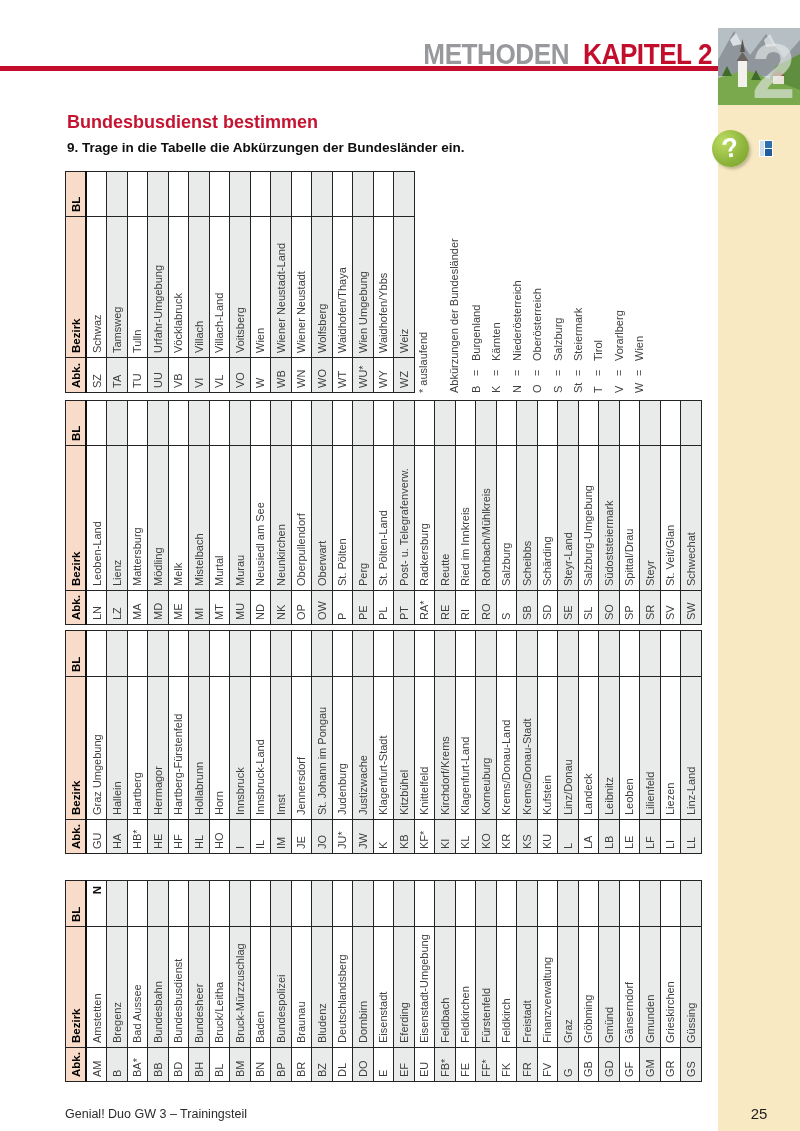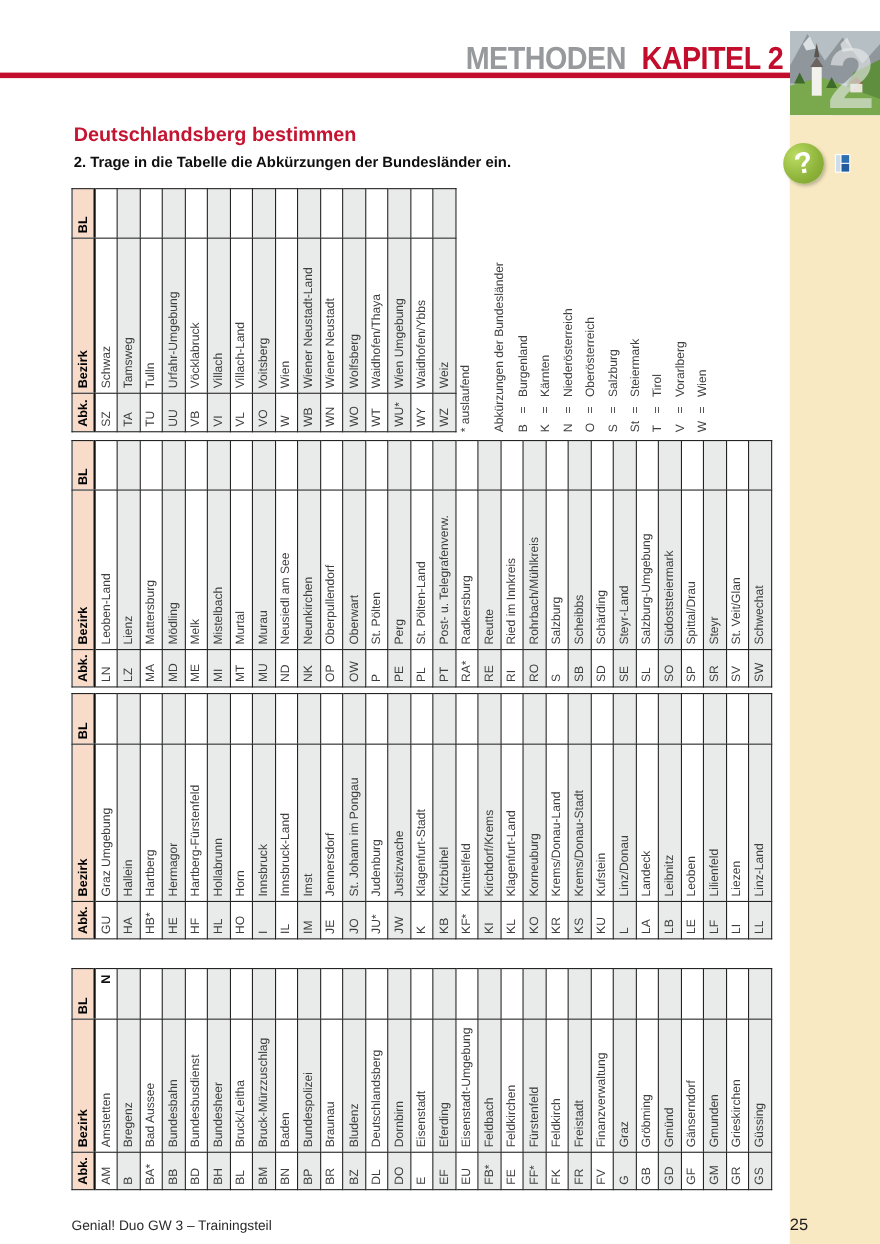--- a/index.html
+++ b/index.html
@@ -58,21 +58,21 @@
   .legend .leg-note{line-height:20px;margin:0 0 11px 0;}
   .legend .leg-title{line-height:20px;margin:0 0 2px 0;}
   .legend ul{list-style:none;margin:0;padding:0;}
   .legend li{line-height:20.4px;}
   .legend .la{display:inline-block;width:17px;}
   .legend .le{display:inline-block;width:15px;}
 
   
   .footer{position:absolute;top:1079px;left:65px;width:635px;text-align:left;
           font-size:12.5px;color:#2b2b2b;}
-  .pnum{position:absolute;top:1077px;left:718px;width:82px;text-align:left;
+  .pnum{position:absolute;top:1077px;left:718px;width:82px;text-align:center;
         font-size:15px;color:#1d1d1d;}
 </style>
 </head>
 <body>
 
 <div class="page">
 
   <div class="red-rule"></div>
   <div class="hdr-title">
     <span class="t-gray">METHODEN</span>
@@ -101,22 +101,22 @@
   <div class="side"></div>
   <div class="q-icon">?</div>
   <div class="book-icon">
     <div class="p1"></div>
     <div class="p2">
         <div></div>
         <div></div>
       </div>
   </div>
 
-  <div class="heading">Deutschlandsberg bestimmen</div>
-  <div class="instr">2. Trage in die Tabelle die Abkürzungen der Bundesländer ein.</div>
+  <div class="heading">Bundesbusdienst bestimmen</div>
+  <div class="instr">9. Trage in die Tabelle die Abkürzungen der Bundesländer ein.</div>
 
   <div class="band" style="left:65px;top:143px;width:348px;height:222px;">
     <table class="kfz b1 rot" style="width:222px;transform:translateY(222px) rotate(-90deg);">
         <tbody>
           <tr>
             <th>Abk.</th>
             <th>Bezirk</th>
             <th>BL</th>
           </tr>
           <tr>

